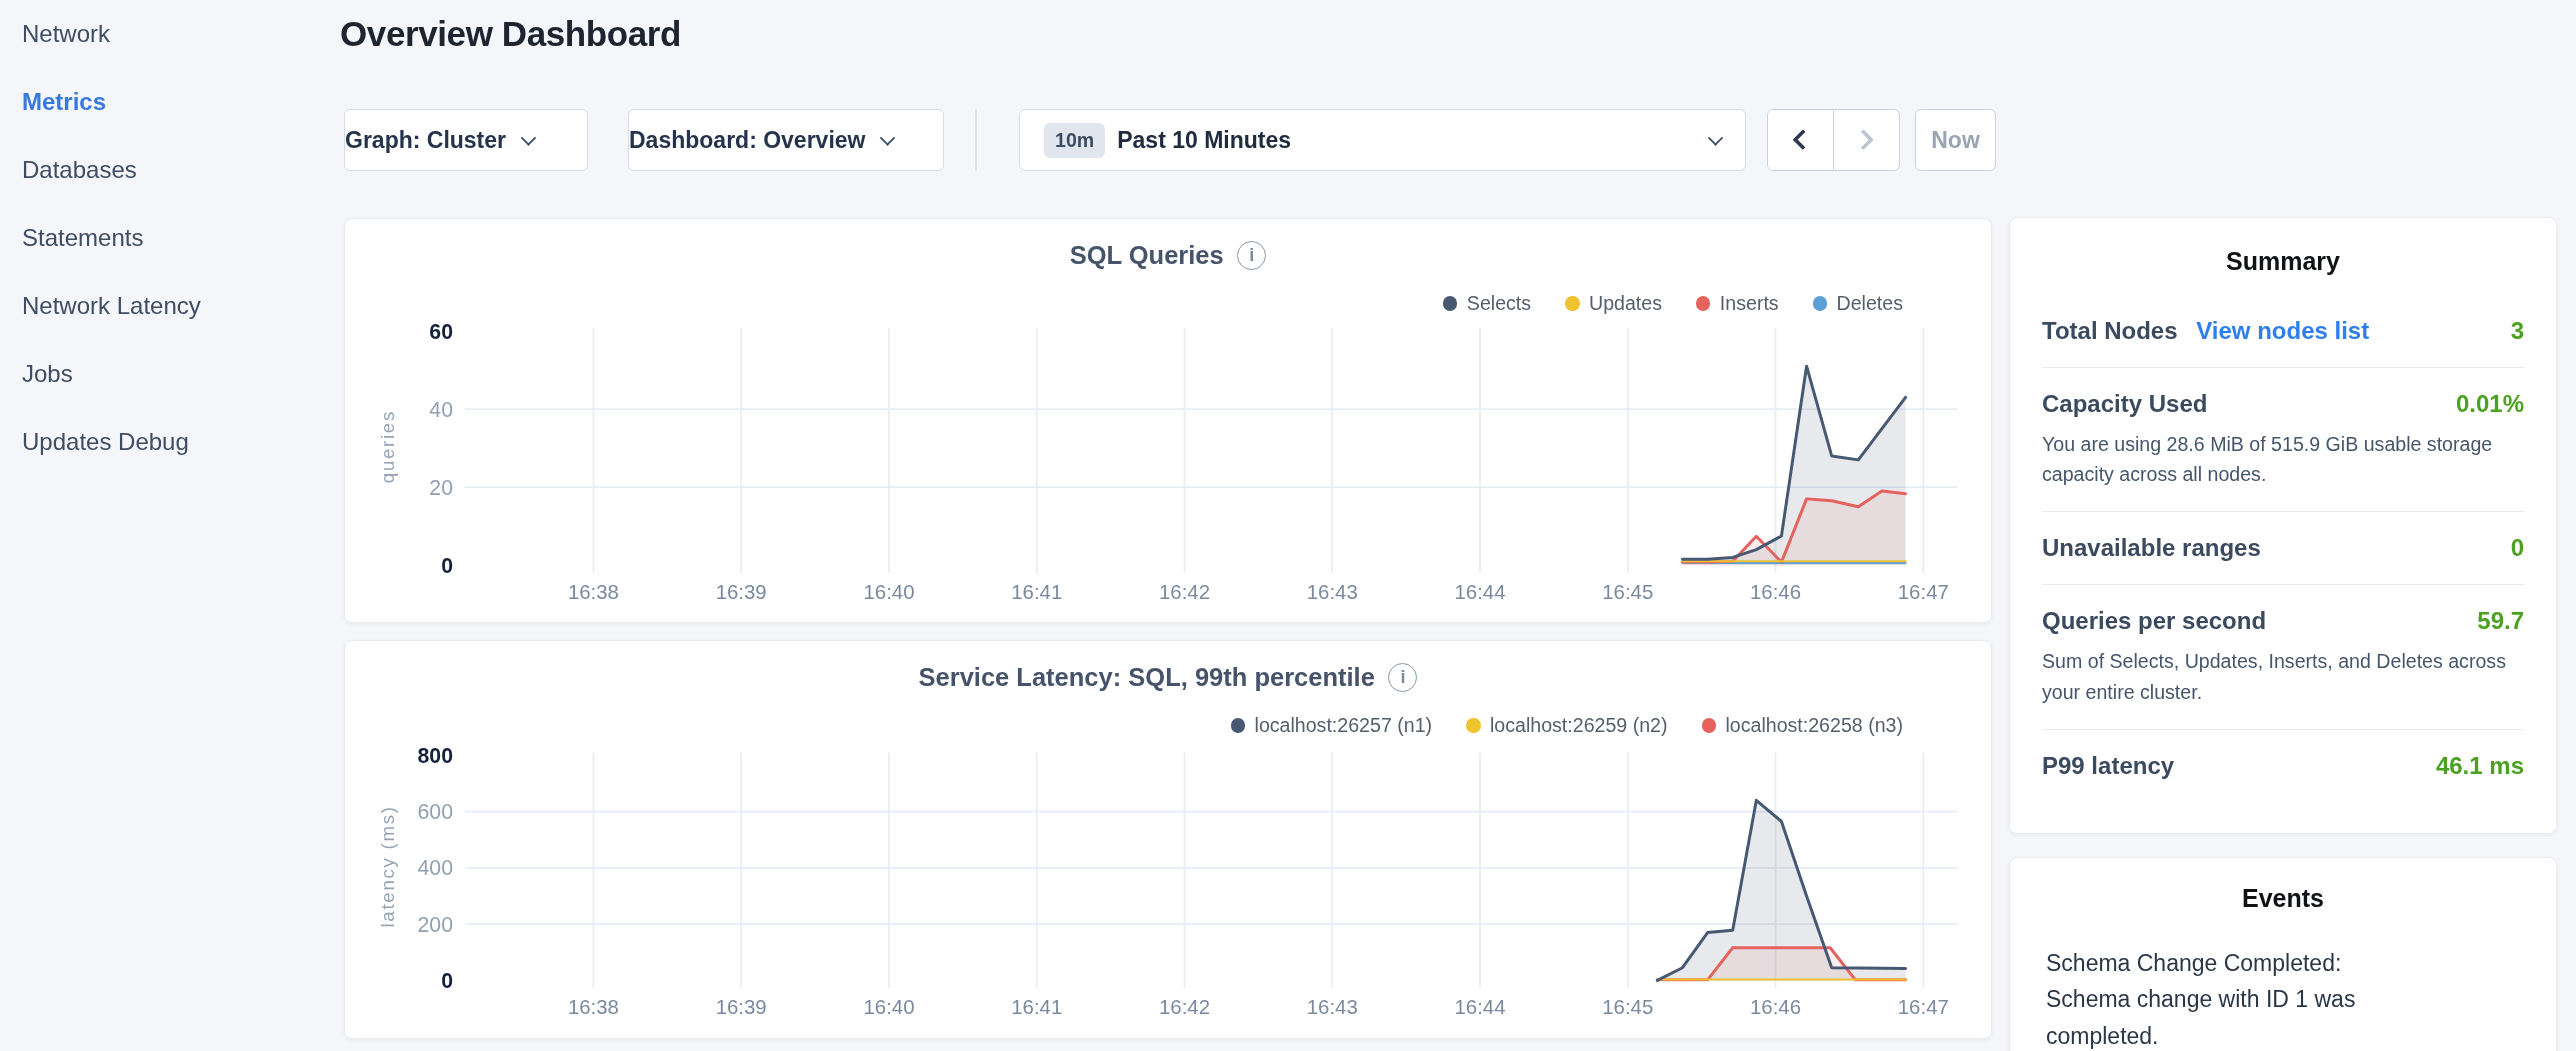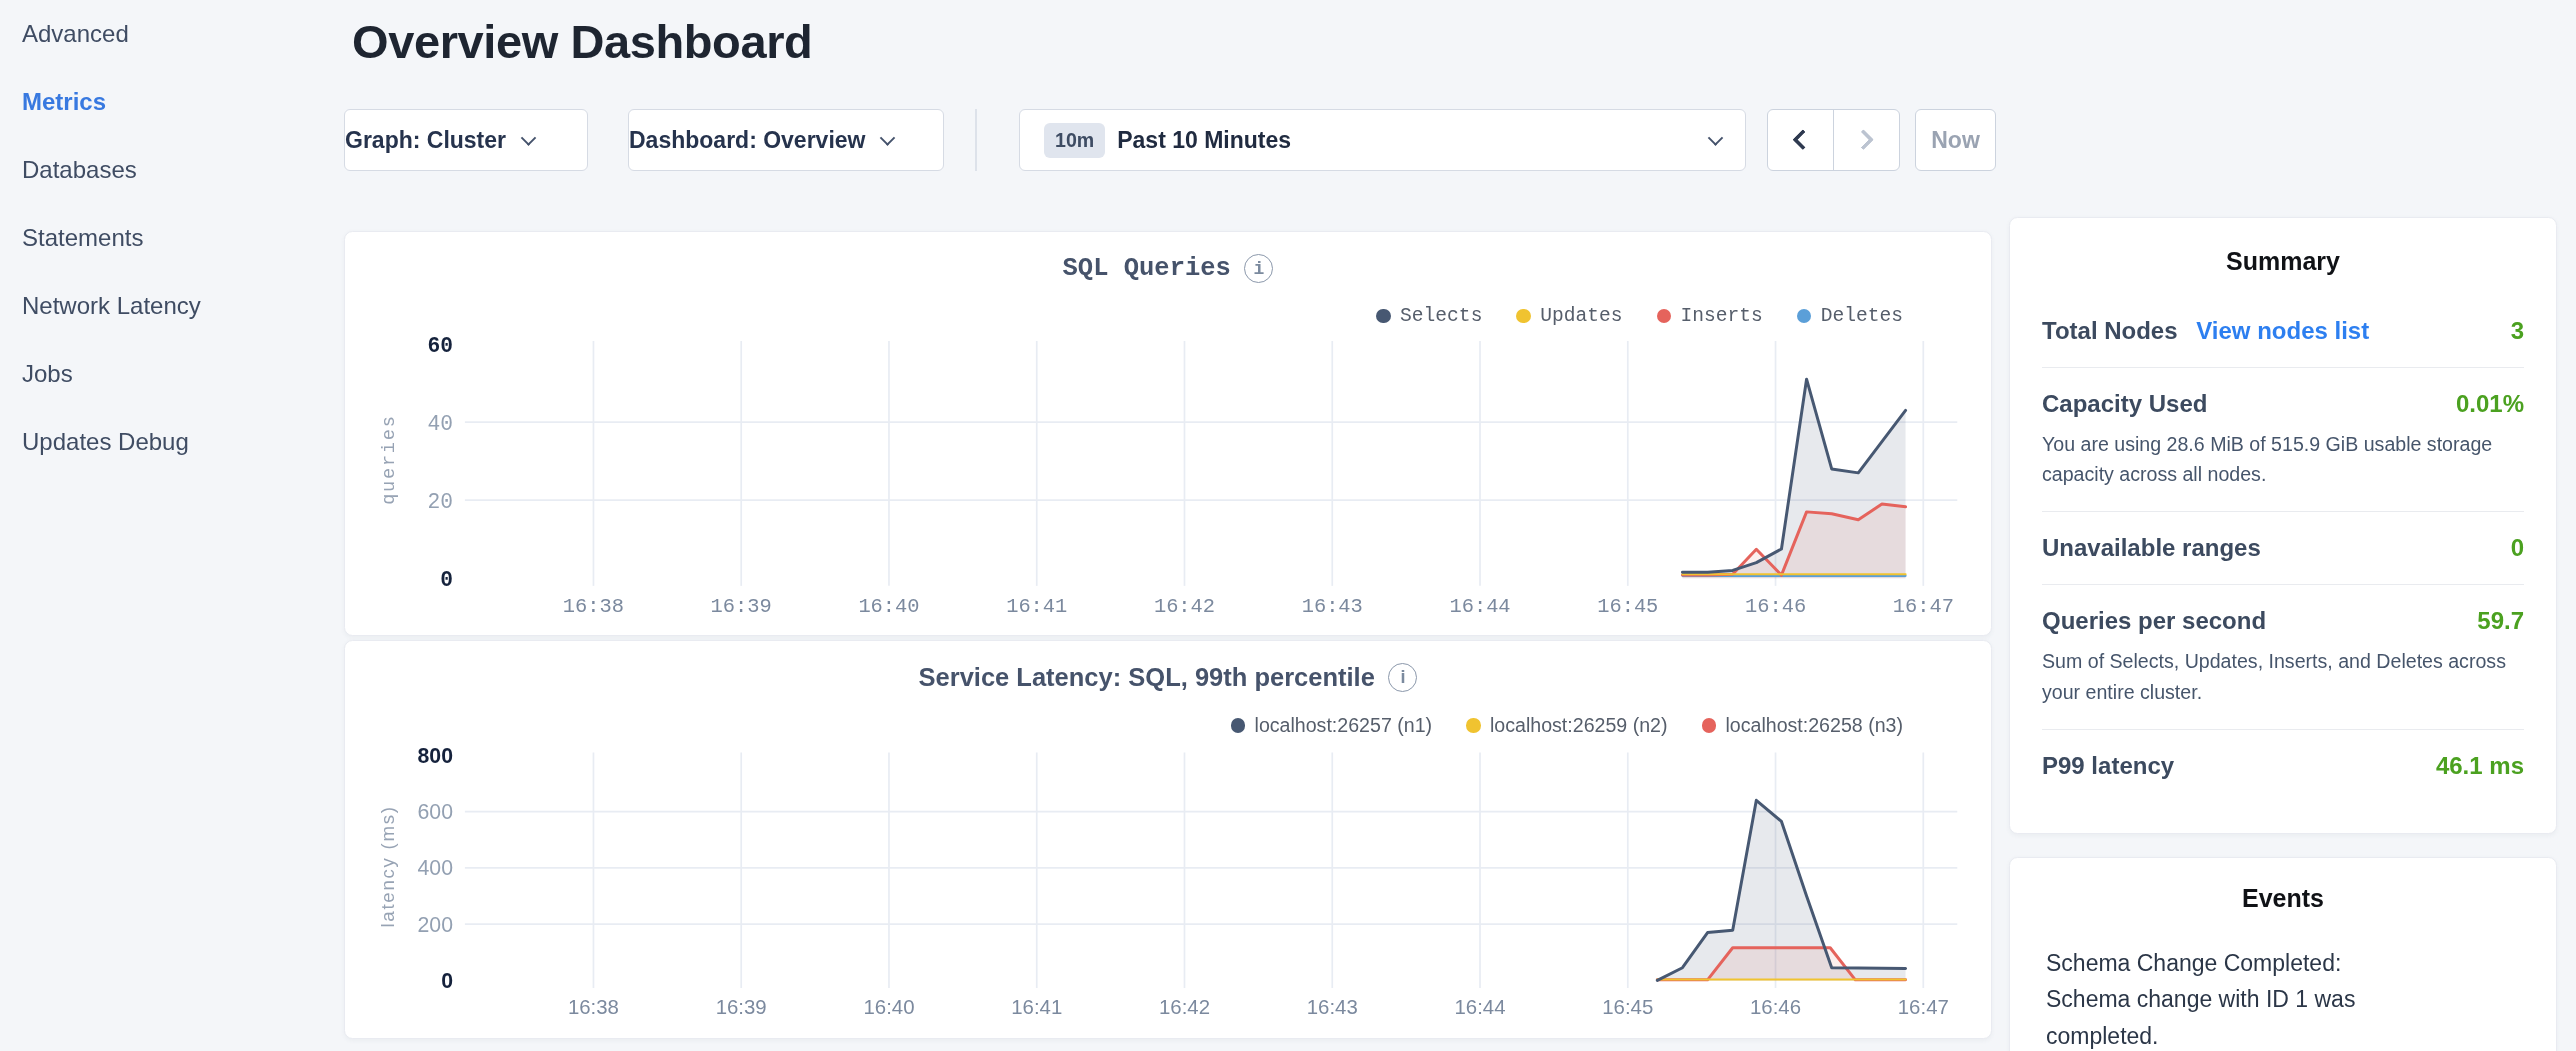--- a/index.html
+++ b/index.html
@@ -14,22 +14,22 @@
   
   .sidebar { position:absolute; left:22px; top:0; width:306px; }
   .nav-item {
     height:68px; display:flex; align-items:center;
     font-size:24px; color:#3f4c63; cursor:pointer; font-weight:500;
   }
   .nav-item.active { color:#3879e0; font-weight:bold; }
 
   
   .page-title {
-    position:absolute; left:352px; top:13.6px;
-    font-size:47px; font-weight:bold; color:#1e2531; letter-spacing:-0.4px;
+    position:absolute; left:340px; top:13.6px;
+    font-size:35px; font-weight:bold; color:#1e2531; letter-spacing:-0.4px;
   }
 
   
   .ctl {
     position:absolute; top:109px; height:62px;
     background:#fff; border:1.7px solid #d6dbe4; border-radius:6px;
     display:flex; align-items:center;
     font-size:23px; font-weight:bold; color:#26334d; cursor:pointer;
   }
   .sel { justify-content:flex-start; gap:17px; }
@@ -56,21 +56,21 @@
   .chev-left, .chev-right { width:15.3px; height:15.3px; border-width:4.3px; border-radius:1.7px; }
   .chev-left  { transform:rotate(135deg); border-color:#2f3a50; margin-left:5.1px; }
   .chev-right { transform:rotate(-45deg); border-color:#bcc4d1; margin-right:5.1px; }
 
   
   .card {
     position:absolute; background:#fff;
     border:1.7px solid #e9ebf1; border-radius:8.5px;
     box-shadow:0 1.7px 4.3px rgba(60,70,100,0.05);
   }
-  #card-sql { left:344px; top:231px; width:1648px; height:405px;font-family:Liberation Mono, monospace; }
+  #card-sql { left:344px; top:218px; width:1648px; height:405px; }
   #card-lat { left:344px; top:640px; width:1648px; height:399px; }
   #card-summary { left:2009px; top:217px; width:548px; height:617px; padding:29px 32px 0 32px; }
   #card-events  { left:2009px; top:857px; width:548px; height:272px; padding:25.5px 36px 0 36px; }
 
   
   .chart-title-row {
     position:absolute; top:22px; left:0; right:0;
     display:flex; justify-content:center; align-items:center; gap:13.6px; z-index:2;
   }
   .chart-title { font-size:25.5px; font-weight:bold; color:#46536b; }
@@ -97,21 +97,21 @@
   .sum-value { margin-left:auto; font-size:24px; font-weight:bold; color:#4ba120; white-space:nowrap; }
   .sum-desc  { margin-top:11px; font-size:19.6px; color:#46556b; line-height:1.55; }
 
   
   .event-msg  { margin-top:32px; width:383px; font-size:23px; color:#2b3647; line-height:1.6; }
 </style>
 </head>
 <body>
 
 <nav class="sidebar">
-  <div class="nav-item">Advanced</div>
+  <div class="nav-item">Network</div>
   <div class="nav-item active">Metrics</div>
   <div class="nav-item">Databases</div>
   <div class="nav-item">Statements</div>
   <div class="nav-item">Network Latency</div>
   <div class="nav-item">Jobs</div>
   <div class="nav-item">Updates Debug</div>
 </nav>
 
 <h1 class="page-title">Overview Dashboard</h1>
 

